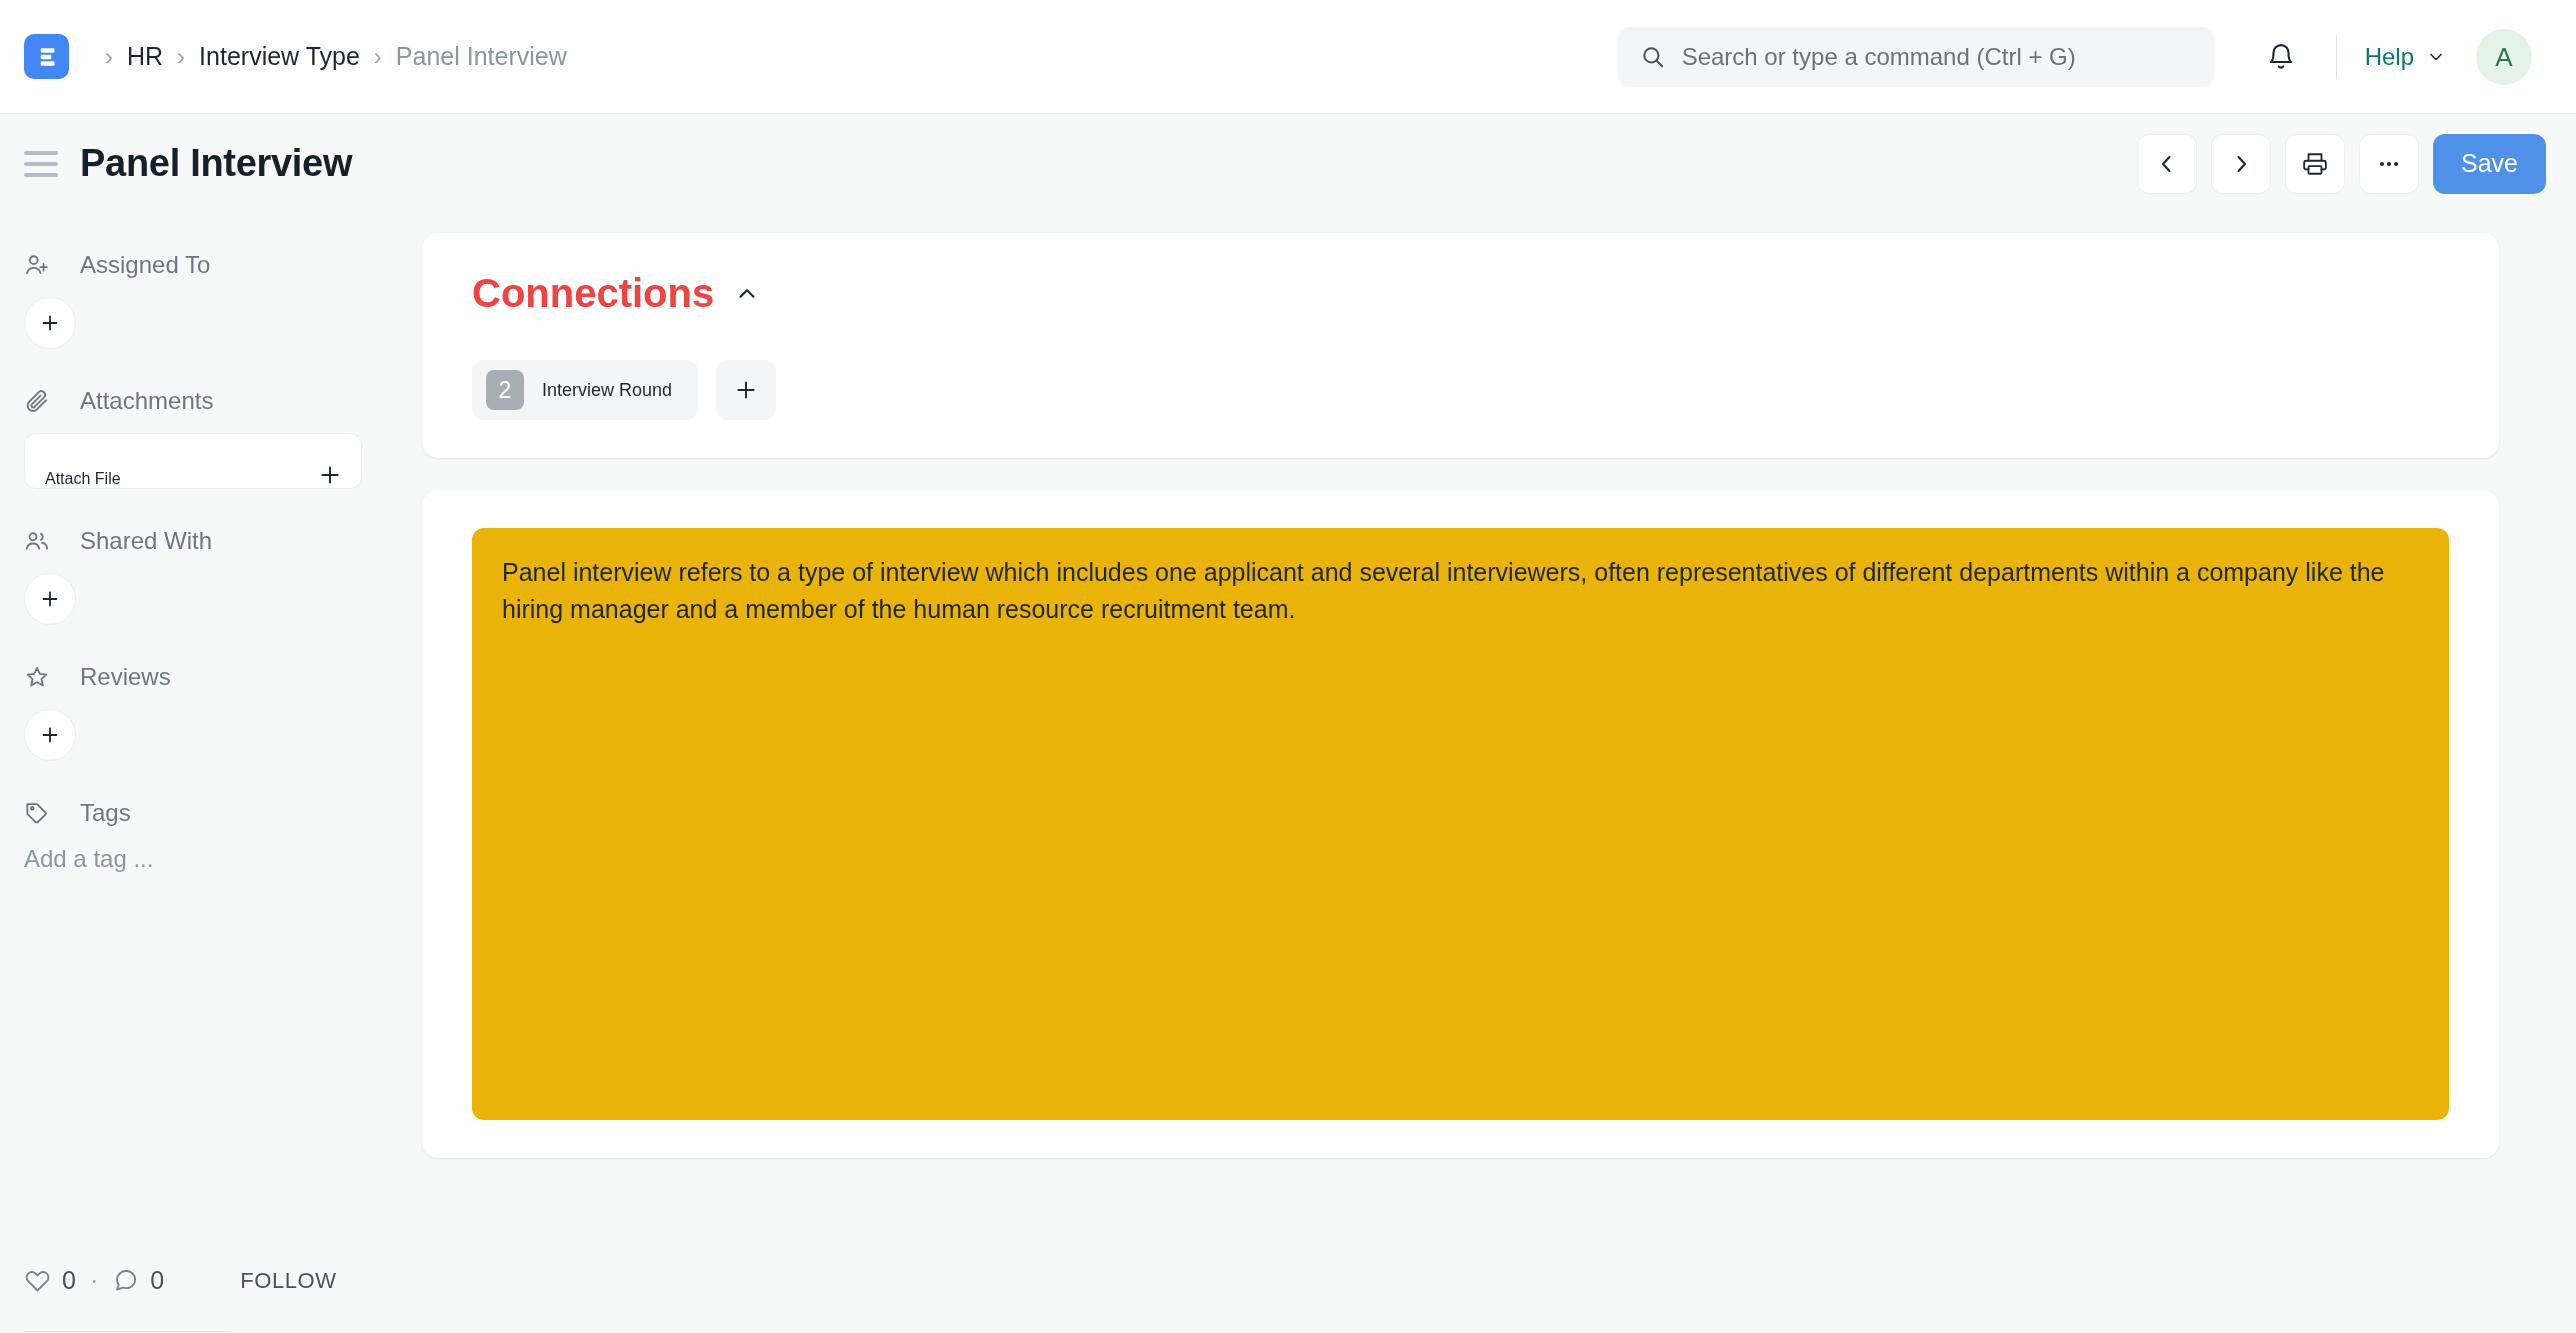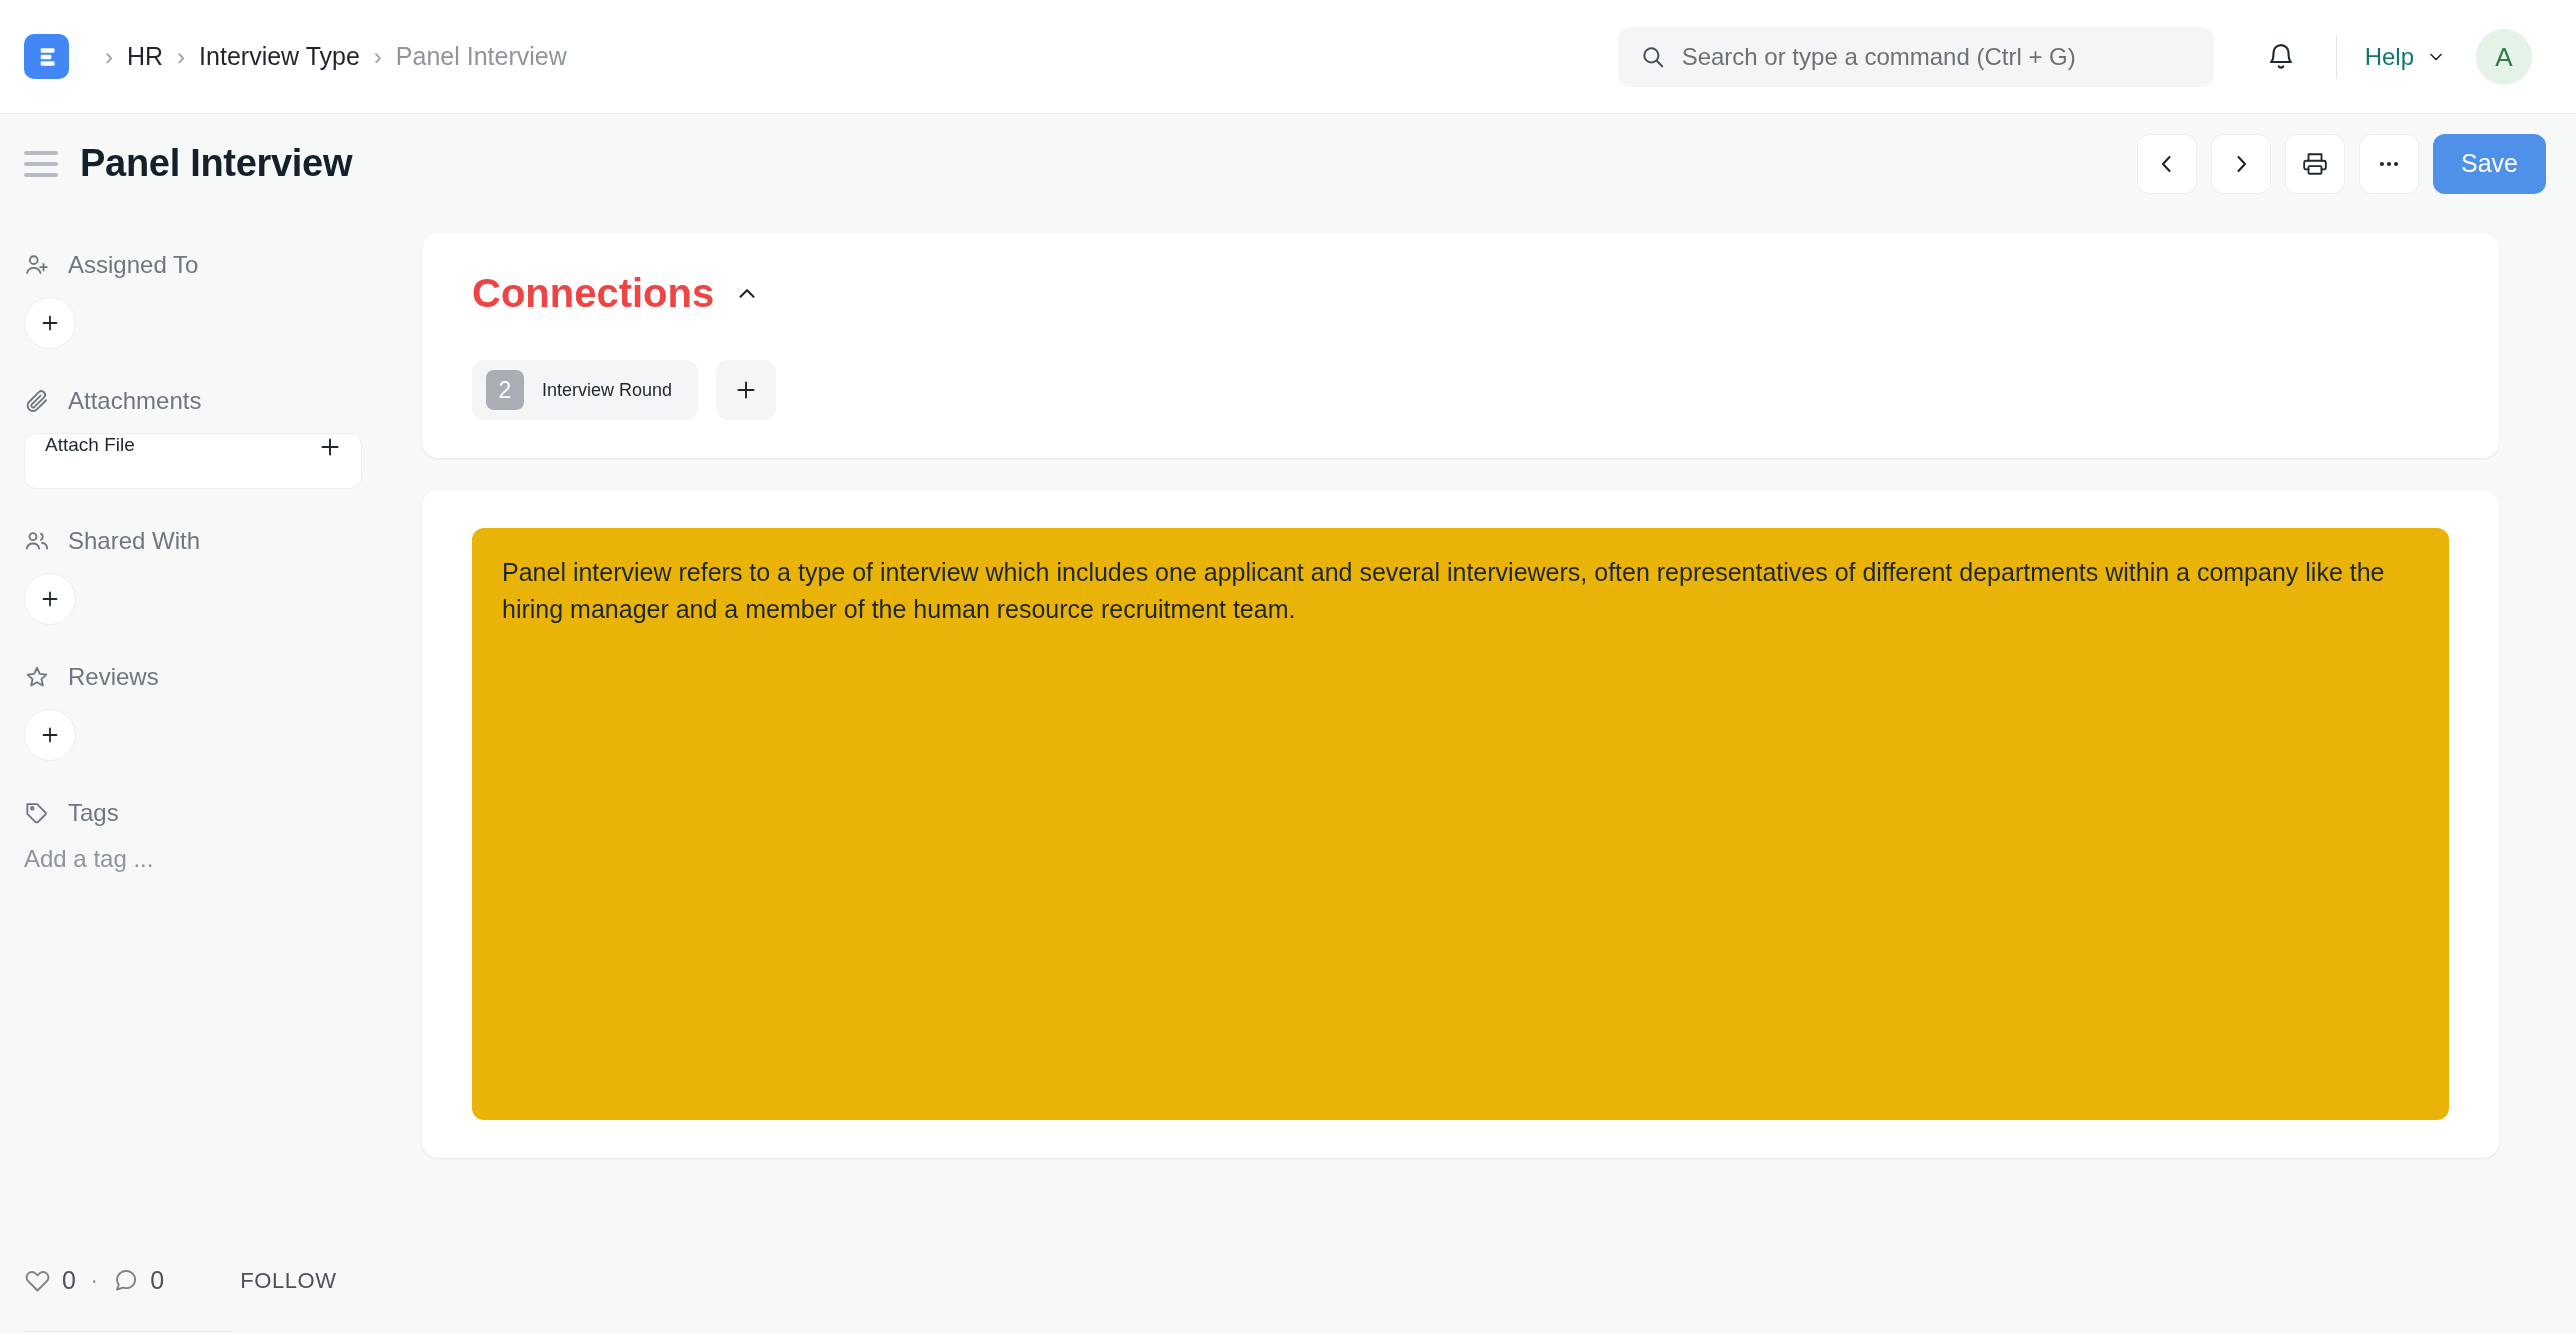--- a/index.html
+++ b/index.html
@@ -202,21 +202,21 @@
     width: 422px;
     flex: none;
     padding: 38px 0 0 24px;
     height: 100%;
     position: relative;
   }
   .side-section { margin-bottom: 38px; }
   .side-head {
     display: flex;
     align-items: center;
-    gap: 18px;
+    gap: 30px;
     color: #6e7780;
     font-size: 24px;
     margin-bottom: 18px;
   }
   .side-head .lbl { color: #6e7780; }
 
   .plus-circle {
     width: 52px; height: 52px;
     border-radius: 50%;
     background: #ffffff;
@@ -225,24 +225,24 @@
     cursor: pointer;
   }
 
   .attach-btn {
     width: 338px;
     height: 56px;
     background: #ffffff;
     border: 1px solid #eceef0;
     border-radius: 12px;
     display: flex;
-    align-items: flex-start;
+    align-items: flex-end;
     justify-content: space-between;
     padding: 0 18px 0 20px;
-    font-size: 19px;
+    font-size: 16px;
     color: #1f272e;
     cursor: pointer;
   }
 
   .tag-input {
     font-size: 24px;
     color: #8d959e;
     margin-top: 6px;
     cursor: text;
   }

